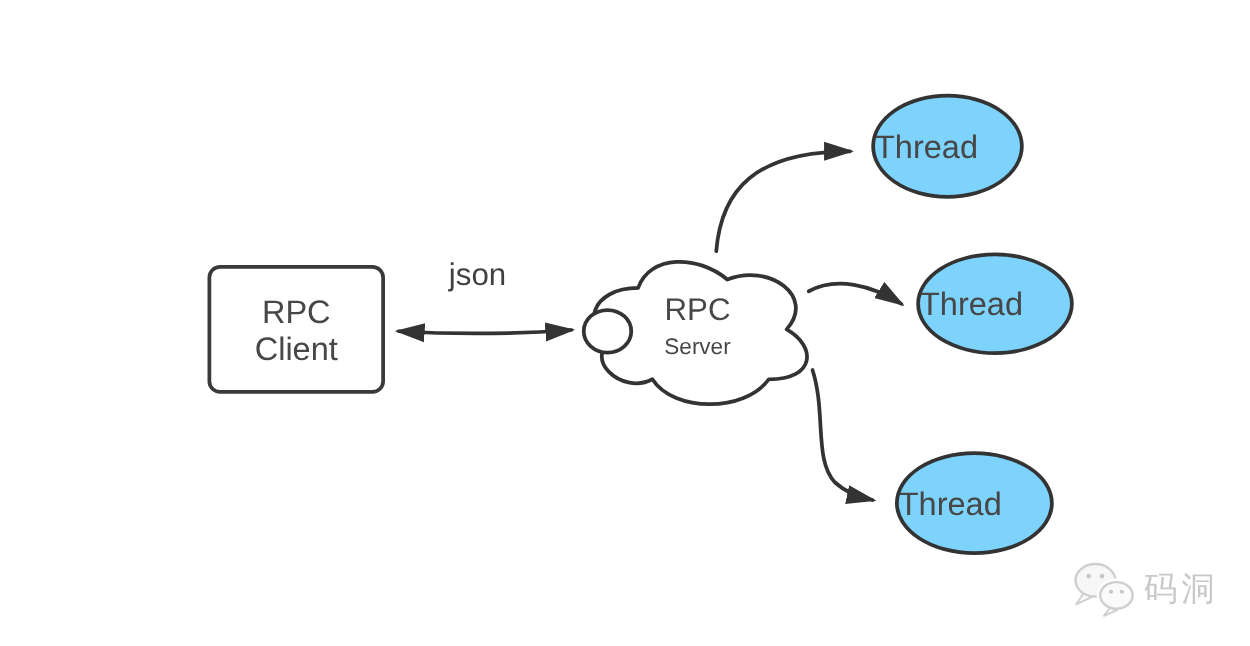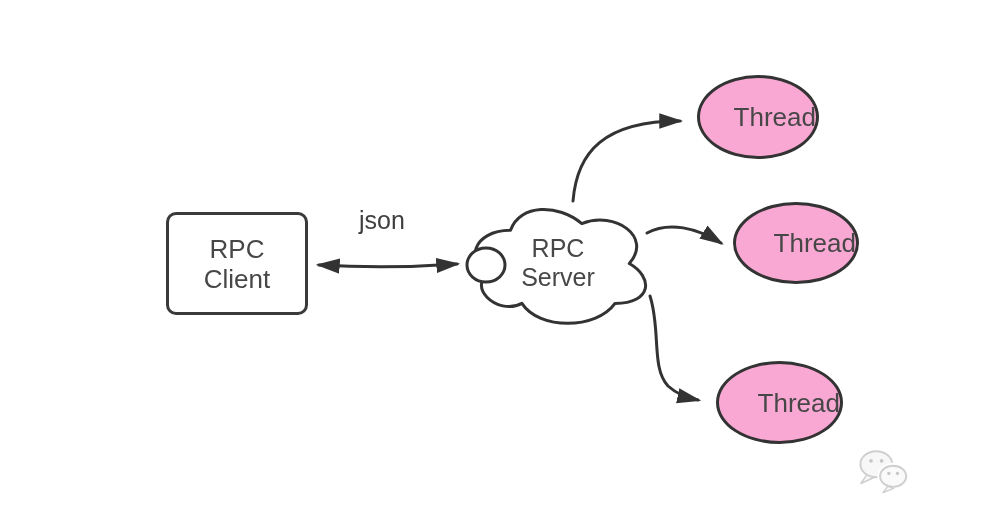--- a/index.html
+++ b/index.html
@@ -28,22 +28,22 @@
     border-radius: 10px;
     background: #ffffff;
     display: flex; flex-direction: column;
     align-items: center; justify-content: center;
   }
   .thread-ellipse {
     position: absolute;
     box-sizing: border-box;
     border: 3px solid #333333;
     border-radius: 50%;
-    background: #f9a8d4;
-    display: flex; align-items: center; justify-content: flex-end;
+    background: #7dd3fc;
+    display: flex; align-items: center; justify-content: flex-start;
   }
   .thread-1 { left: 697px; top: 75px;  width: 122px; height: 84px; }
   .thread-2 { left: 733px; top: 202px; width: 126px; height: 82px; }
   .thread-3 { left: 716px; top: 361px; width: 127px; height: 83px; }
   .server-label {
     position: absolute;
     left: 495px; top: 234px;
     width: 126px;
     display: flex; flex-direction: column;
     align-items: center;
@@ -103,21 +103,21 @@
 
   <div class="client-box">
     <span class="node-label">RPC</span>
     <span class="node-label">Client</span>
   </div>
 
   <div class="json-label">json</div>
 
   <div class="server-label">
     <span class="node-label" style="font-size:25px;line-height:29px">RPC</span>
-    <span class="node-label" style="font-size:25px;line-height:29px">Server</span>
+    <span class="node-label" style="font-size:18px;line-height:29px">Server</span>
   </div>
 
   <div class="thread-ellipse thread-1">
     <span class="node-label">Thread</span>
   </div>
   <div class="thread-ellipse thread-2">
     <span class="node-label">Thread</span>
   </div>
   <div class="thread-ellipse thread-3">
     <span class="node-label">Thread</span>
@@ -130,15 +130,16 @@
       <polygon points="9,27 3,36 16,30" fill="#f7f7f7" stroke="#cfcfcf" stroke-width="1.5" stroke-linejoin="round"></polygon>
       <circle cx="13.5" cy="12.5" r="1.9" fill="#c6c6c6"></circle>
       <circle cx="24.5" cy="12.5" r="1.9" fill="#c6c6c6"></circle>
 
       <ellipse cx="36.5" cy="28.5" rx="13.5" ry="11" fill="#ffffff" stroke="#ffffff" stroke-width="6"></ellipse>
       <ellipse cx="36.5" cy="28.5" rx="13.5" ry="11" fill="#fafafa" stroke="#cfcfcf" stroke-width="2"></ellipse>
       <polygon points="31,39 26,45.5 37,41" fill="#fafafa" stroke="#cfcfcf" stroke-width="1.5" stroke-linejoin="round"></polygon>
       <circle cx="32" cy="25.5" r="1.7" fill="#c6c6c6"></circle>
       <circle cx="41" cy="25.5" r="1.7" fill="#c6c6c6"></circle>
     </svg>
+    <span class="watermark-text">码洞</span>
   </div>
 
 </div>
 
 </body></html>

